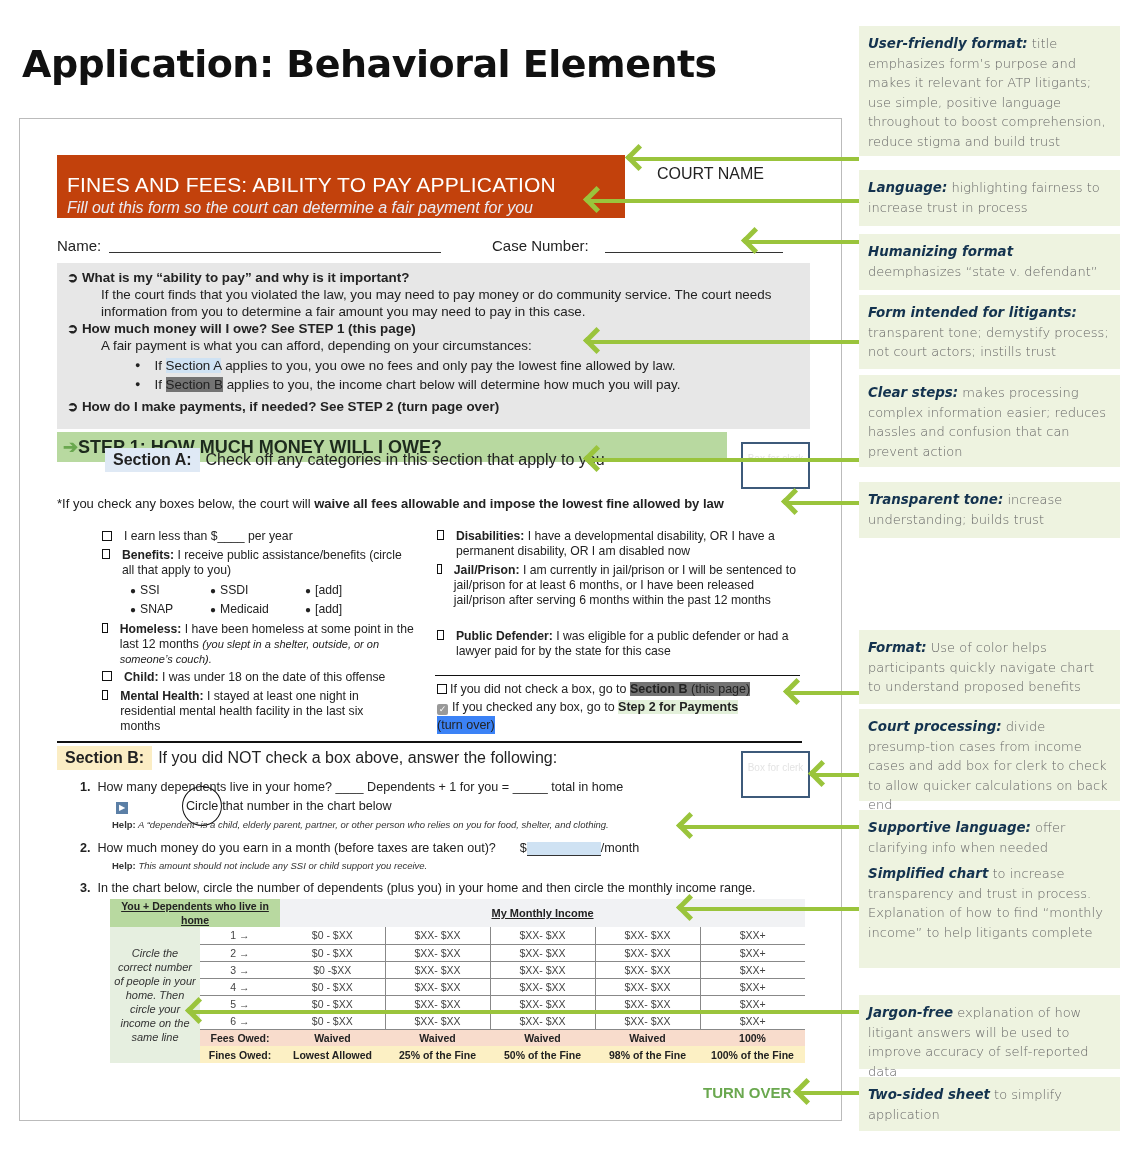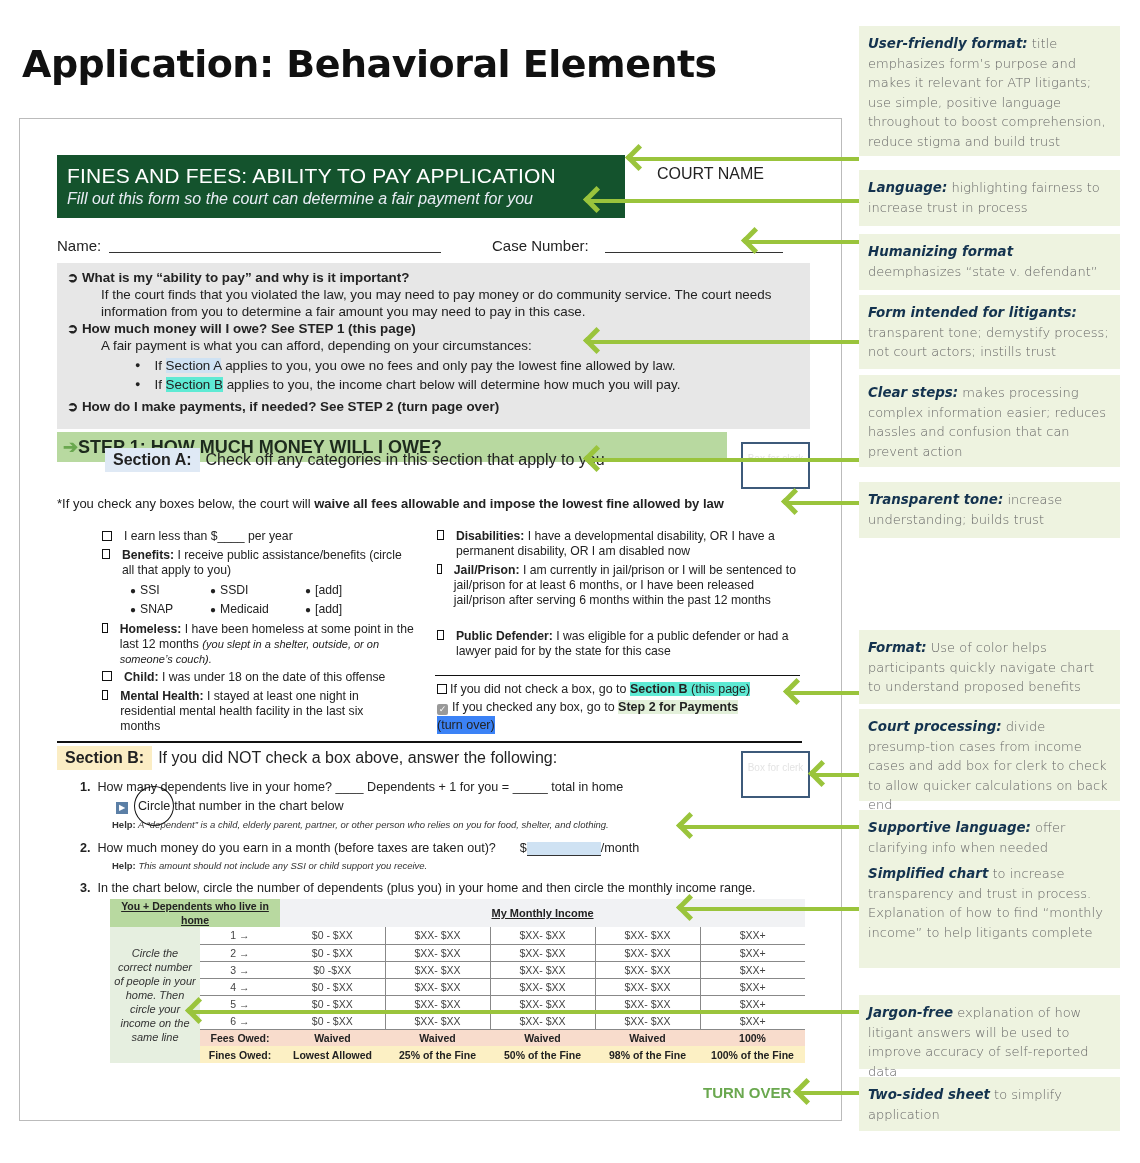--- a/index.html
+++ b/index.html
@@ -1,32 +1,32 @@
 <!DOCTYPE html>
 <html><head>
 <meta charset="utf-8">
 <style>
   * { box-sizing: border-box; margin: 0; padding: 0; }
   body { width: 1140px; height: 1163px; background: #fff; position: relative; overflow: hidden; font-family: "Liberation Sans", sans-serif; color: #222; }
   .main-title { position: absolute; left: 22px; top: 42px; font-family: "DejaVu Sans", sans-serif; font-weight: 900; font-size: 38px; letter-spacing: -0.5px; color: #111; }
   .form { position: absolute; left: 19px; top: 118px; width: 823px; height: 1003px; border: 1px solid #bbb; background: #fff; }
-  .hdr { position: absolute; left: 37px; top: 36px; width: 568px; height: 63px; background: #14532d; color: #fff; padding: 9px 10px; }
+  .hdr { position: absolute; left: 37px; top: 36px; width: 568px; height: 63px; background: #c2410c; color: #fff; padding: 18px 10px; }
   .hdr-title { font-size: 21px; font-weight: 400; letter-spacing: 0.2px; }
   .hdr-sub { font-size: 16px; font-style: italic; margin-top: 2px; color: #e9ecf5; }
   .court-name { position: absolute; left: 637px; top: 46px; font-size: 16px; }
   .name-row { position: absolute; left: 37px; top: 118px; font-size: 15px; width: 730px; }
   .name-row .lbl { position: absolute; top: 0; }
   .line { position: absolute; border-bottom: 1px solid #333; height: 16px; }
   .faq { position: absolute; left: 37px; top: 144px; width: 753px; height: 166px; background: #e7e7e7; padding: 6px 10px; font-size: 13.4px; line-height: 17px; }
   .faq .q { font-weight: bold; }
   .faq .a { padding-left: 34px; }
   .faq ul { list-style: none; padding-left: 68px; }
   .faq li:before { content: "●"; font-size: 9px; margin-right: 14px; position: relative; top: -2px; }
   .hl-a { background: #cfe2f3; }
-  .hl-b { background: #5eead4; text-align: center; }
+  .hl-b { background: #737373; text-align: center; }
   .step { position: absolute; left: 37px; top: 313px; width: 670px; height: 30px; background: #b8d9a0; font-size: 18px; font-weight: bold; padding: 4px 6px; color: #1d2a1d; }
   .step .arr { color: #6aa84f; }
   .clerk { position: absolute; width: 69px; height: 47px; border: 2px solid #3d5a7a; color: #e4e4e4; font-size: 10px; text-align: center; padding-top: 8px; line-height: 13px; }
   .secA { position: absolute; left: 37px; top: 329px; font-size: 16px; margin-left: 48px; }
   .sec-tag { display: inline-block; padding: 3px 8px; font-weight: bold; margin-right: 6px; }
   .secA .sec-tag { background: #dfe9f5; }
   .waive { position: absolute; left: 37px; top: 377px; font-size: 13px; }
   .cat { position: absolute; font-size: 12.2px; line-height: 15px; }
   .cb { display: inline-block; width: 10px; height: 10px; border: 1.5px solid #111; margin-right: 12px; position: relative; top: 1px; }
   .cat .txt { display: inline-block; vertical-align: top; }
@@ -34,21 +34,21 @@
   .bene span:before { content: "●"; margin-right: 4px; font-size: 10px; }
   .divline { position: absolute; border-top: 1.5px solid #111; }
   .instr { position: absolute; font-size: 12.5px; line-height: 18px; }
   .checked { display: inline-block; width: 11px; height: 11px; background: #999; border-radius: 2px; margin-right: 4px; position: relative; top: 1px; color: #fff; font-size: 9px; text-align: center; line-height: 11px; }
   .secB { position: absolute; left: 37px; top: 627px; font-size: 16px; }
   .secB .sec-tag { background: #fbedc4; }
   .q-item { position: absolute; font-size: 12.6px; }
   .help { position: absolute; font-size: 9.5px; font-style: italic; color: #333; }
   .help b { font-style: normal; }
   .inc-input { display: inline-block; width: 74px; height: 14px; background: #cfe2f3; border-bottom: 1px solid #333; vertical-align: middle; }
-  .circle-word { border: 1.5px solid #111; border-radius: 50%; padding: 12px 3px; }
+  .circle-word { border: 1.5px solid #111; border-radius: 50%; padding: 12px 3px; margin-left: 48px; }
   .play { display: inline-block; width: 12px; height: 12px; background: #5b7fa6; color: #fff; font-size: 8px; text-align: center; line-height: 12px; margin-right: 6px; }
   table.chart { position: absolute; left: 90px; top: 780px; border-collapse: collapse; font-size: 10.5px; }
   table.chart td { text-align: center; height: 17px; padding: 0 4px; }
   .th-dep { background: #b8d9a0; font-weight: bold; text-decoration: underline; width: 170px; line-height: 14px; }
   .th-inc { background: #f1f2f4; font-weight: bold; text-decoration: underline; font-size: 11px; margin-left: 30px; }
   .side { background: #e6efe0; font-style: italic; width: 90px; font-size: 11px; line-height: 14px; color: #333; }
   .rowcell { border-bottom: 1.5px solid #888; border-left: 1px solid #888; width: 105px; color: #444; }
   .numcell { border-bottom: 1.5px solid #888; width: 80px; color: #444; }
   .fees td.fc { background: #f8dccc; font-weight: bold; }
   .fines td.fc { background: #fcf0c4; font-weight: bold; }

